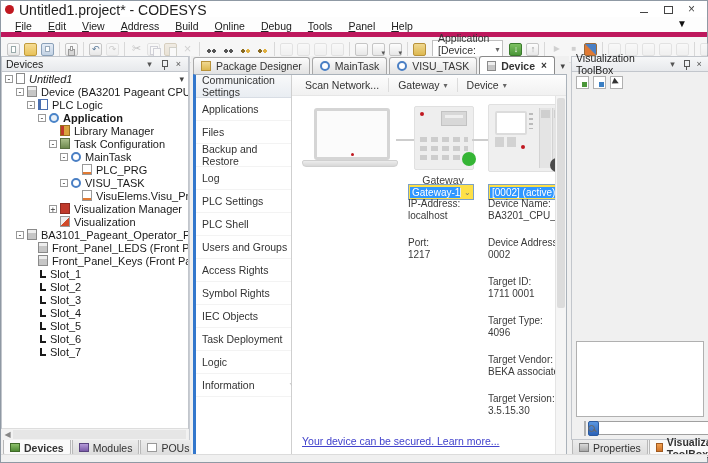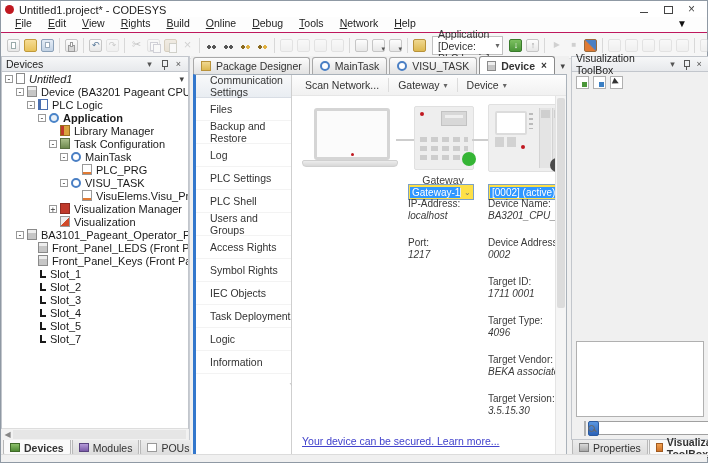--- a/index.html
+++ b/index.html
@@ -3,29 +3,29 @@
 <meta charset="utf-8">
 <style>
   html,body{margin:0;padding:0;}
   body{width:708px;height:463px;font-family:"Liberation Sans","DejaVu Sans",sans-serif;
        background:#f0f0f0;color:#1a1a1a;overflow:hidden;position:relative;font-size:11px;}
   .window{position:absolute;inset:0;border:1px solid #8f99a4;box-sizing:border-box;background:#f0f0f0;}
 
   
   .titlebar{height:15px;background:#fff;display:flex;align-items:center;padding:1px 4px 0 4px;}
   .applogo{width:9px;height:9px;border-radius:50%;background:#c01820;margin-right:5px;flex:none;}
-  .title{font-size:11px;color:#222;flex:1;}
+  .title{font-size:14px;color:#222;flex:1;}
   .wbtns{display:flex;gap:14px;margin-right:6px;}
   .wbtn{width:10px;height:10px;position:relative;cursor:pointer;}
   .wbtn-min::before{content:"";position:absolute;left:1px;right:1px;bottom:2px;border-bottom:1px solid #444;}
   .wbtn-max::before{content:"";position:absolute;left:1px;top:1px;width:7px;height:6px;border:1px solid #444;}
   .wbtn-close::before{content:"×";position:absolute;left:1px;top:-3px;font-size:12px;color:#444;}
 
   
-  .menubar{height:15px;background:#fdfdfd;display:flex;align-items:flex-start;padding-left:6px;border-bottom:1px solid #be185d;}
+  .menubar{height:15px;background:#fdfdfd;display:flex;align-items:flex-end;padding-left:6px;border-bottom:5px solid #be185d;}
   .menu-item{padding:0 8px;font-size:10.5px;color:#222;cursor:default;}
   .menu-item::first-letter{text-decoration:underline;}
   .menu-funnel{margin-left:auto;margin-right:8px;color:#111;font-size:10px;}
 
   
   .toolbar{height:25px;background:#f6f6f6;border-bottom:1px solid #e2e2e2;display:flex;align-items:center;padding:0 4px;}
   .tbi{display:inline-block;width:13px;height:13px;margin:0 2px;border-radius:2px;
        background:linear-gradient(#fdfdfd,#e7e7e7);border:1px solid #c6c6c6;box-sizing:border-box;
        position:relative;font-size:9px;line-height:11px;text-align:center;color:#666;cursor:pointer;flex:none;}
   .tbi[data-dis="1"]{opacity:.4;}
@@ -128,21 +128,21 @@
   .dtab.active{background:#fff;font-weight:bold;height:17px;border-color:#8a8a8a;}
   .dtab .dticon{width:10px;height:10px;margin-right:5px;box-sizing:border-box;}
   .dticon[data-icon="package"]{background:linear-gradient(#f0d890,#ddb850);border:1px solid #b8923a;}
   .dticon[data-icon="task"]{border-radius:50%;border:2px solid #4a7fc4;background:#fff;}
   .dticon[data-icon="device"]{background:linear-gradient(#eee 0 3px,#c6c6c6 3px);border:1px solid #8a8a8a;width:9px;}
   .dtab .closex{margin-left:6px;font-size:10px;color:#333;cursor:pointer;}
   .doctabs .tabdd{position:absolute;right:4px;bottom:3px;font-size:9px;color:#444;cursor:pointer;}
   .editor{position:absolute;top:18px;left:2px;right:2px;bottom:2px;background:#fff;border:1px solid #aab2ba;
           border-left:3px solid #3377cc;display:flex;box-sizing:border-box;}
   .subnav{width:95px;flex:none;border-right:1px solid #cfcfcf;position:relative;background:#fff;}
-  .nav-item{height:22px;display:flex;align-items:center;padding-left:14px;font-size:10.5px;color:#333;cursor:pointer;
+  .nav-item{height:22px;display:flex;align-items:center;padding-left:6px;font-size:10.5px;color:#333;cursor:pointer;
             border-bottom:1px solid #f3f3f3;}
   .nav-item[data-sel="1"]{background:linear-gradient(#f8f9fa,#e9edf2);border-bottom:1px solid #d8dde4;}
   .nav-tail{position:absolute;left:94px;top:308px;width:42px;height:56px;overflow:visible;pointer-events:none;}
   .rightcol{flex:1;display:flex;flex-direction:column;min-width:0;position:relative;}
   .etoolbar{height:20px;display:flex;align-items:center;background:linear-gradient(#fdfdfd,#f1f1f1);
             border-bottom:1px solid #e6e6e6;padding-left:6px;font-size:10.5px;color:#333;}
   .ebtn{padding:0 7px;height:16px;display:flex;align-items:center;cursor:pointer;white-space:nowrap;}
   .ebtn .dd{margin-left:4px;font-size:8px;color:#666;}
   .esep{width:1px;height:14px;background:#dcdcdc;margin:0 2px;}
   .content{flex:1;position:relative;overflow:hidden;background:#fff;}
@@ -175,21 +175,21 @@
   .combo{position:absolute;height:16px;border:1px solid #7aa0c8;background:#fde047;display:flex;align-items:center;box-sizing:border-box;cursor:pointer;}
   .combo .sel{background:#3197ff;color:#fff;font-size:10px;padding:0 2px;margin-left:1px;white-space:nowrap;overflow:hidden;}
   .combo .cdd{margin-left:auto;width:12px;text-align:center;color:#777;font-size:8px;border-left:1px solid #e0e8f2;}
   #gw-combo{left:116px;top:88px;width:66px;}
   #dev-combo{left:196px;top:88px;width:84px;}
 
   .fields{position:absolute;top:102px;font-size:10px;color:#3a3a3a;line-height:12px;}
   #gw-fields{left:116px;width:72px;}
   #dev-fields{left:196px;width:100px;}
   .fld{margin-bottom:15px;}
-  .fld .v{white-space:nowrap;font-style:italic;}
+  .fld .v{white-space:nowrap;}
   .seclink{position:absolute;left:10px;bottom:7px;font-size:10.5px;color:#4242cc;text-decoration:underline;cursor:pointer;}
 
   
   #right-panel{left:570px;width:138px;}
   .rp-toolbar{height:20px;background:#f0f0f0;border-left:1px solid #c2c6cc;border-right:1px solid #c2c6cc;
               display:flex;align-items:center;padding-left:4px;box-sizing:border-box;}
   .rpi{width:13px;height:13px;margin-right:4px;border:1px solid #b0b0b0;background:#fff;position:relative;cursor:pointer;box-sizing:border-box;}
   .rpi[data-icon="add-visu"]::before{content:"";position:absolute;right:1px;bottom:1px;width:5px;height:5px;background:#4a9638;}
   .rpi[data-icon="add-frame"]::before{content:"";position:absolute;right:1px;bottom:1px;width:5px;height:5px;background:#3a7fc4;}
   .rpi[data-icon="image-pointer"]::before{content:"▶";position:absolute;left:2px;top:0px;font-size:8px;color:#333;transform:rotate(25deg);}
@@ -223,31 +223,31 @@
   </div>
 
   <div class="menubar">
 
       <span class="menu-item">File</span>
 
       <span class="menu-item">Edit</span>
 
       <span class="menu-item">View</span>
 
-      <span class="menu-item">Rights</span>
+      <span class="menu-item">Address</span>
 
       <span class="menu-item">Build</span>
 
       <span class="menu-item">Online</span>
 
       <span class="menu-item">Debug</span>
 
       <span class="menu-item">Tools</span>
 
-      <span class="menu-item">Network</span>
+      <span class="menu-item">Panel</span>
 
       <span class="menu-item">Help</span>
     </div>
   <span class="menu-funnel" style="position:absolute;top:17px;right:12px;">▼</span>
 
   <div class="toolbar">
     <span style="display:flex;align-items:center;">
 
         <span class="tbi" data-icon="new-file" data-dis="0"></span>
 
@@ -470,20 +470,25 @@
               <span class="ticon" data-icon="slot"></span>
               <span class="tlabel" data-style="">Slot_4</span>
             </div>
 
             <div class="trow" data-depth="2">
               <span class="tg" data-t=""></span>
               <span class="ticon" data-icon="slot"></span>
               <span class="tlabel" data-style="">Slot_5</span>
             </div>
 
+            <div class="trow" data-depth="2">
+              <span class="tg" data-t=""></span>
+              <span class="ticon" data-icon="slot"></span>
+              <span class="tlabel" data-style="">Slot_6</span>
+            </div>
 
             <div class="trow" data-depth="2">
               <span class="tg" data-t=""></span>
               <span class="ticon" data-icon="slot"></span>
               <span class="tlabel" data-style="">Slot_7</span>
             </div>
           </div>
         <span class="tree-dd">▾</span>
       </div>
       <div class="hscroll">
@@ -528,20 +533,21 @@
         <span class="tabdd">▾</span>
       </div>
 
       <div class="editor">
 
         <div class="subnav">
           <div>
 
               <div class="nav-item" data-sel="1">Communication Settings</div>
 
+              <div class="nav-item" data-sel="0">Applications</div>
 
               <div class="nav-item" data-sel="0">Files</div>
 
               <div class="nav-item" data-sel="0">Backup and Restore</div>
 
               <div class="nav-item" data-sel="0">Log</div>
 
               <div class="nav-item" data-sel="0">PLC Settings</div>
 
               <div class="nav-item" data-sel="0">PLC Shell</div>

